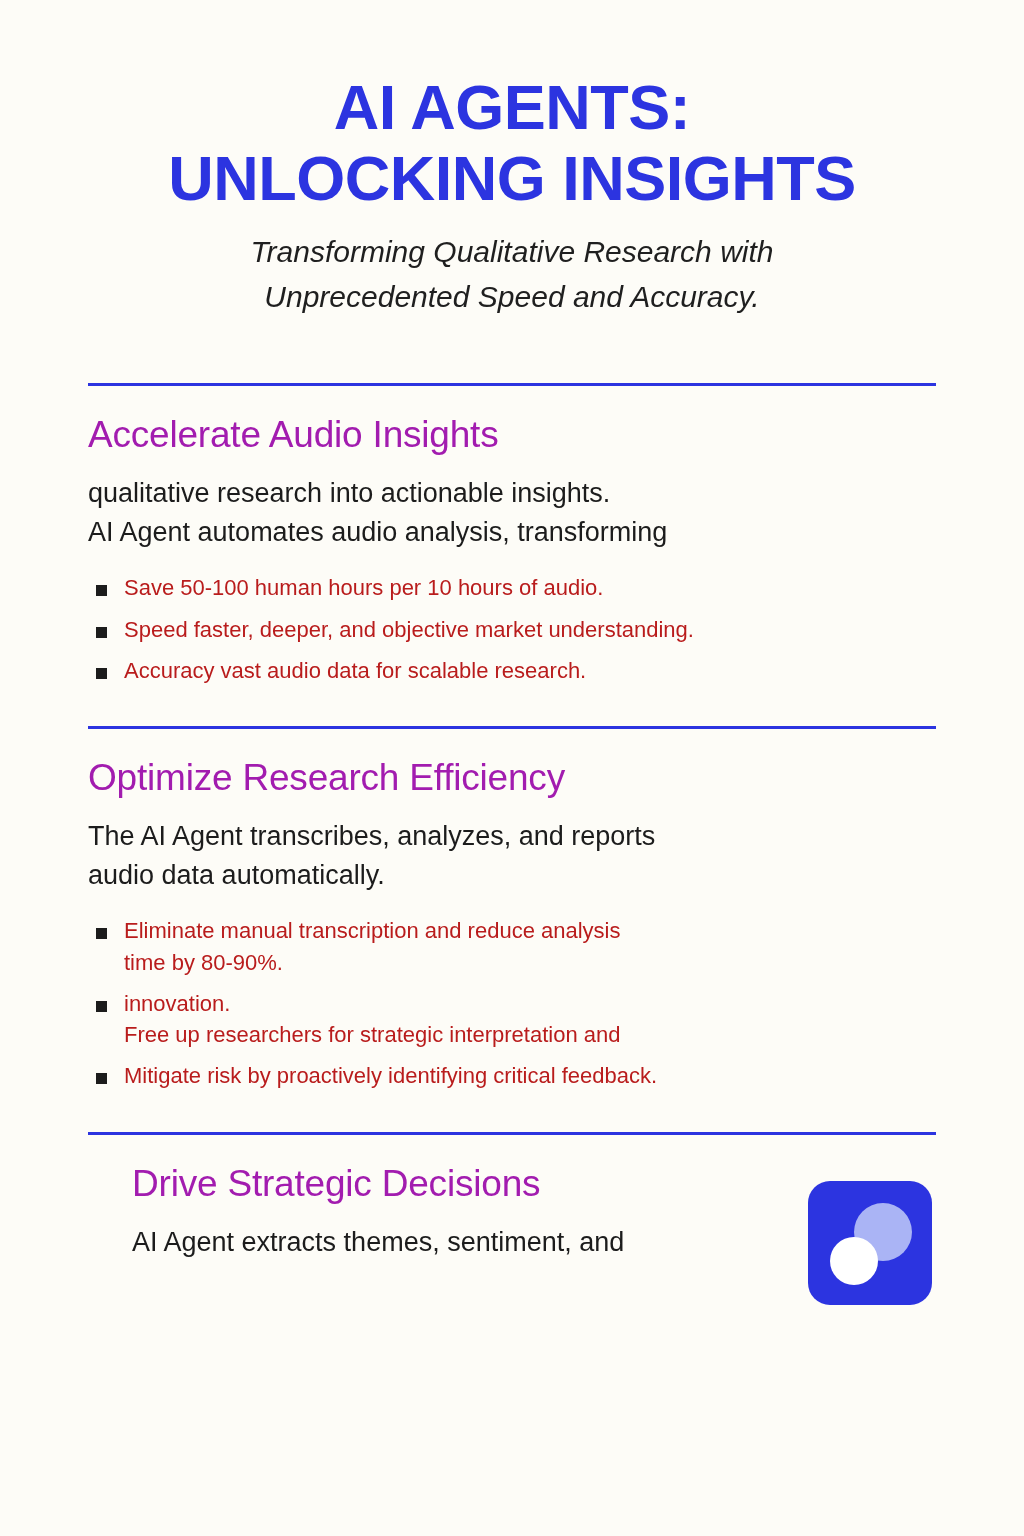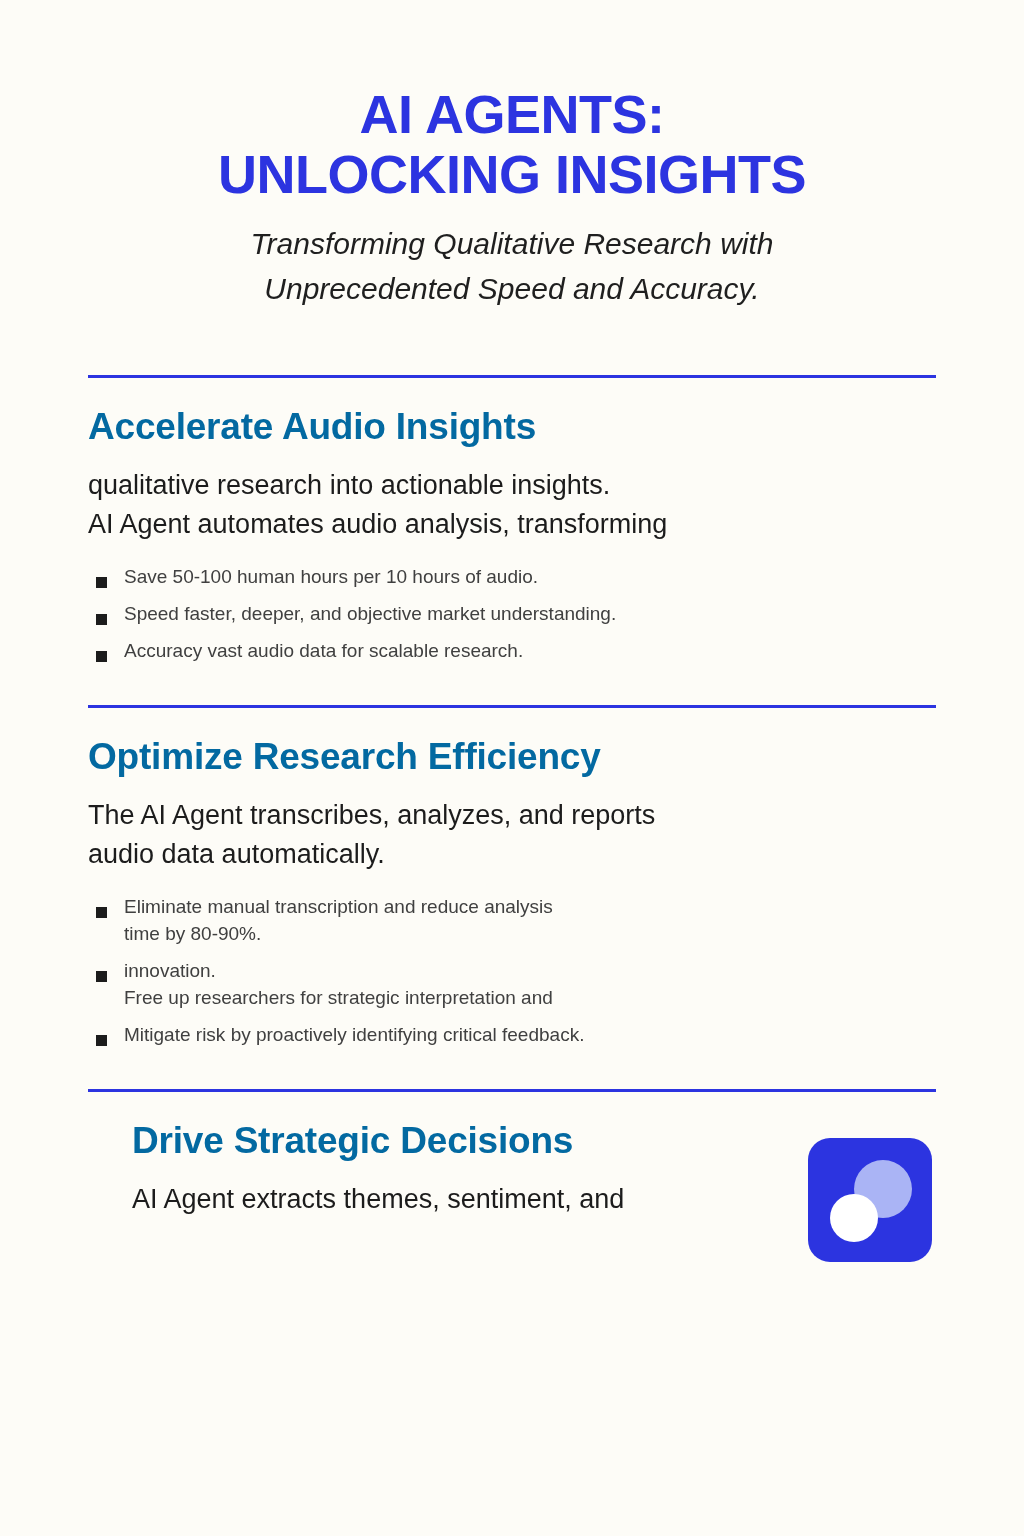--- a/index.html
+++ b/index.html
@@ -23,24 +23,24 @@
   }
 
   
   .header {
     padding-top: 72px;
     text-align: center;
   }
   .title {
     color: #2c34e0;
     font-weight: bold;
-    font-size: 54px;
+    font-size: 63px;
     line-height: 1.12;
     letter-spacing: -0.5px;
-    margin: 12px;
+    margin: 0;
     text-transform: uppercase;
   }
   .title .line {
     display: block;
   }
   .subtitle {
     margin: 16px auto 0;
     font-size: 30px;
     line-height: 1.5;
     color: #1f1f1f;
@@ -59,22 +59,22 @@
   }
   .rule-1 { margin-top: 64px; }
   .rule-2 { margin-top: 40px; }
   .rule-3 { margin-top: 40px; }
 
   
   .section {
     padding-top: 28px;
   }
   .section h2 {
-    color: #0369a1;
-    font-weight: bold;
+    color: #a21caf;
+    font-weight: normal;
     font-size: 37px;
     margin: 0 0 18px 0;
     letter-spacing: -0.2px;
   }
   .section p.lead {
     font-size: 27px;
     line-height: 1.45;
     margin: 0 0 20px 0;
     color: #1c1c1c;
   }
@@ -82,24 +82,24 @@
     display: block;
   }
   ul.bullets {
     list-style: none;
     margin: 0;
     padding: 0;
   }
   ul.bullets li {
     position: relative;
     padding-left: 36px;
-    font-size: 19px;
+    font-size: 22px;
     line-height: 1.42;
     margin-bottom: 10px;
-    color: #404040;
+    color: #b91c1c;
   }
   ul.bullets li .marker {
     position: absolute;
     left: 8px;
     top: 13px;
     width: 11px;
     height: 11px;
     background: #1c1c1c;
   }
   ul.bullets li .txt .line {

